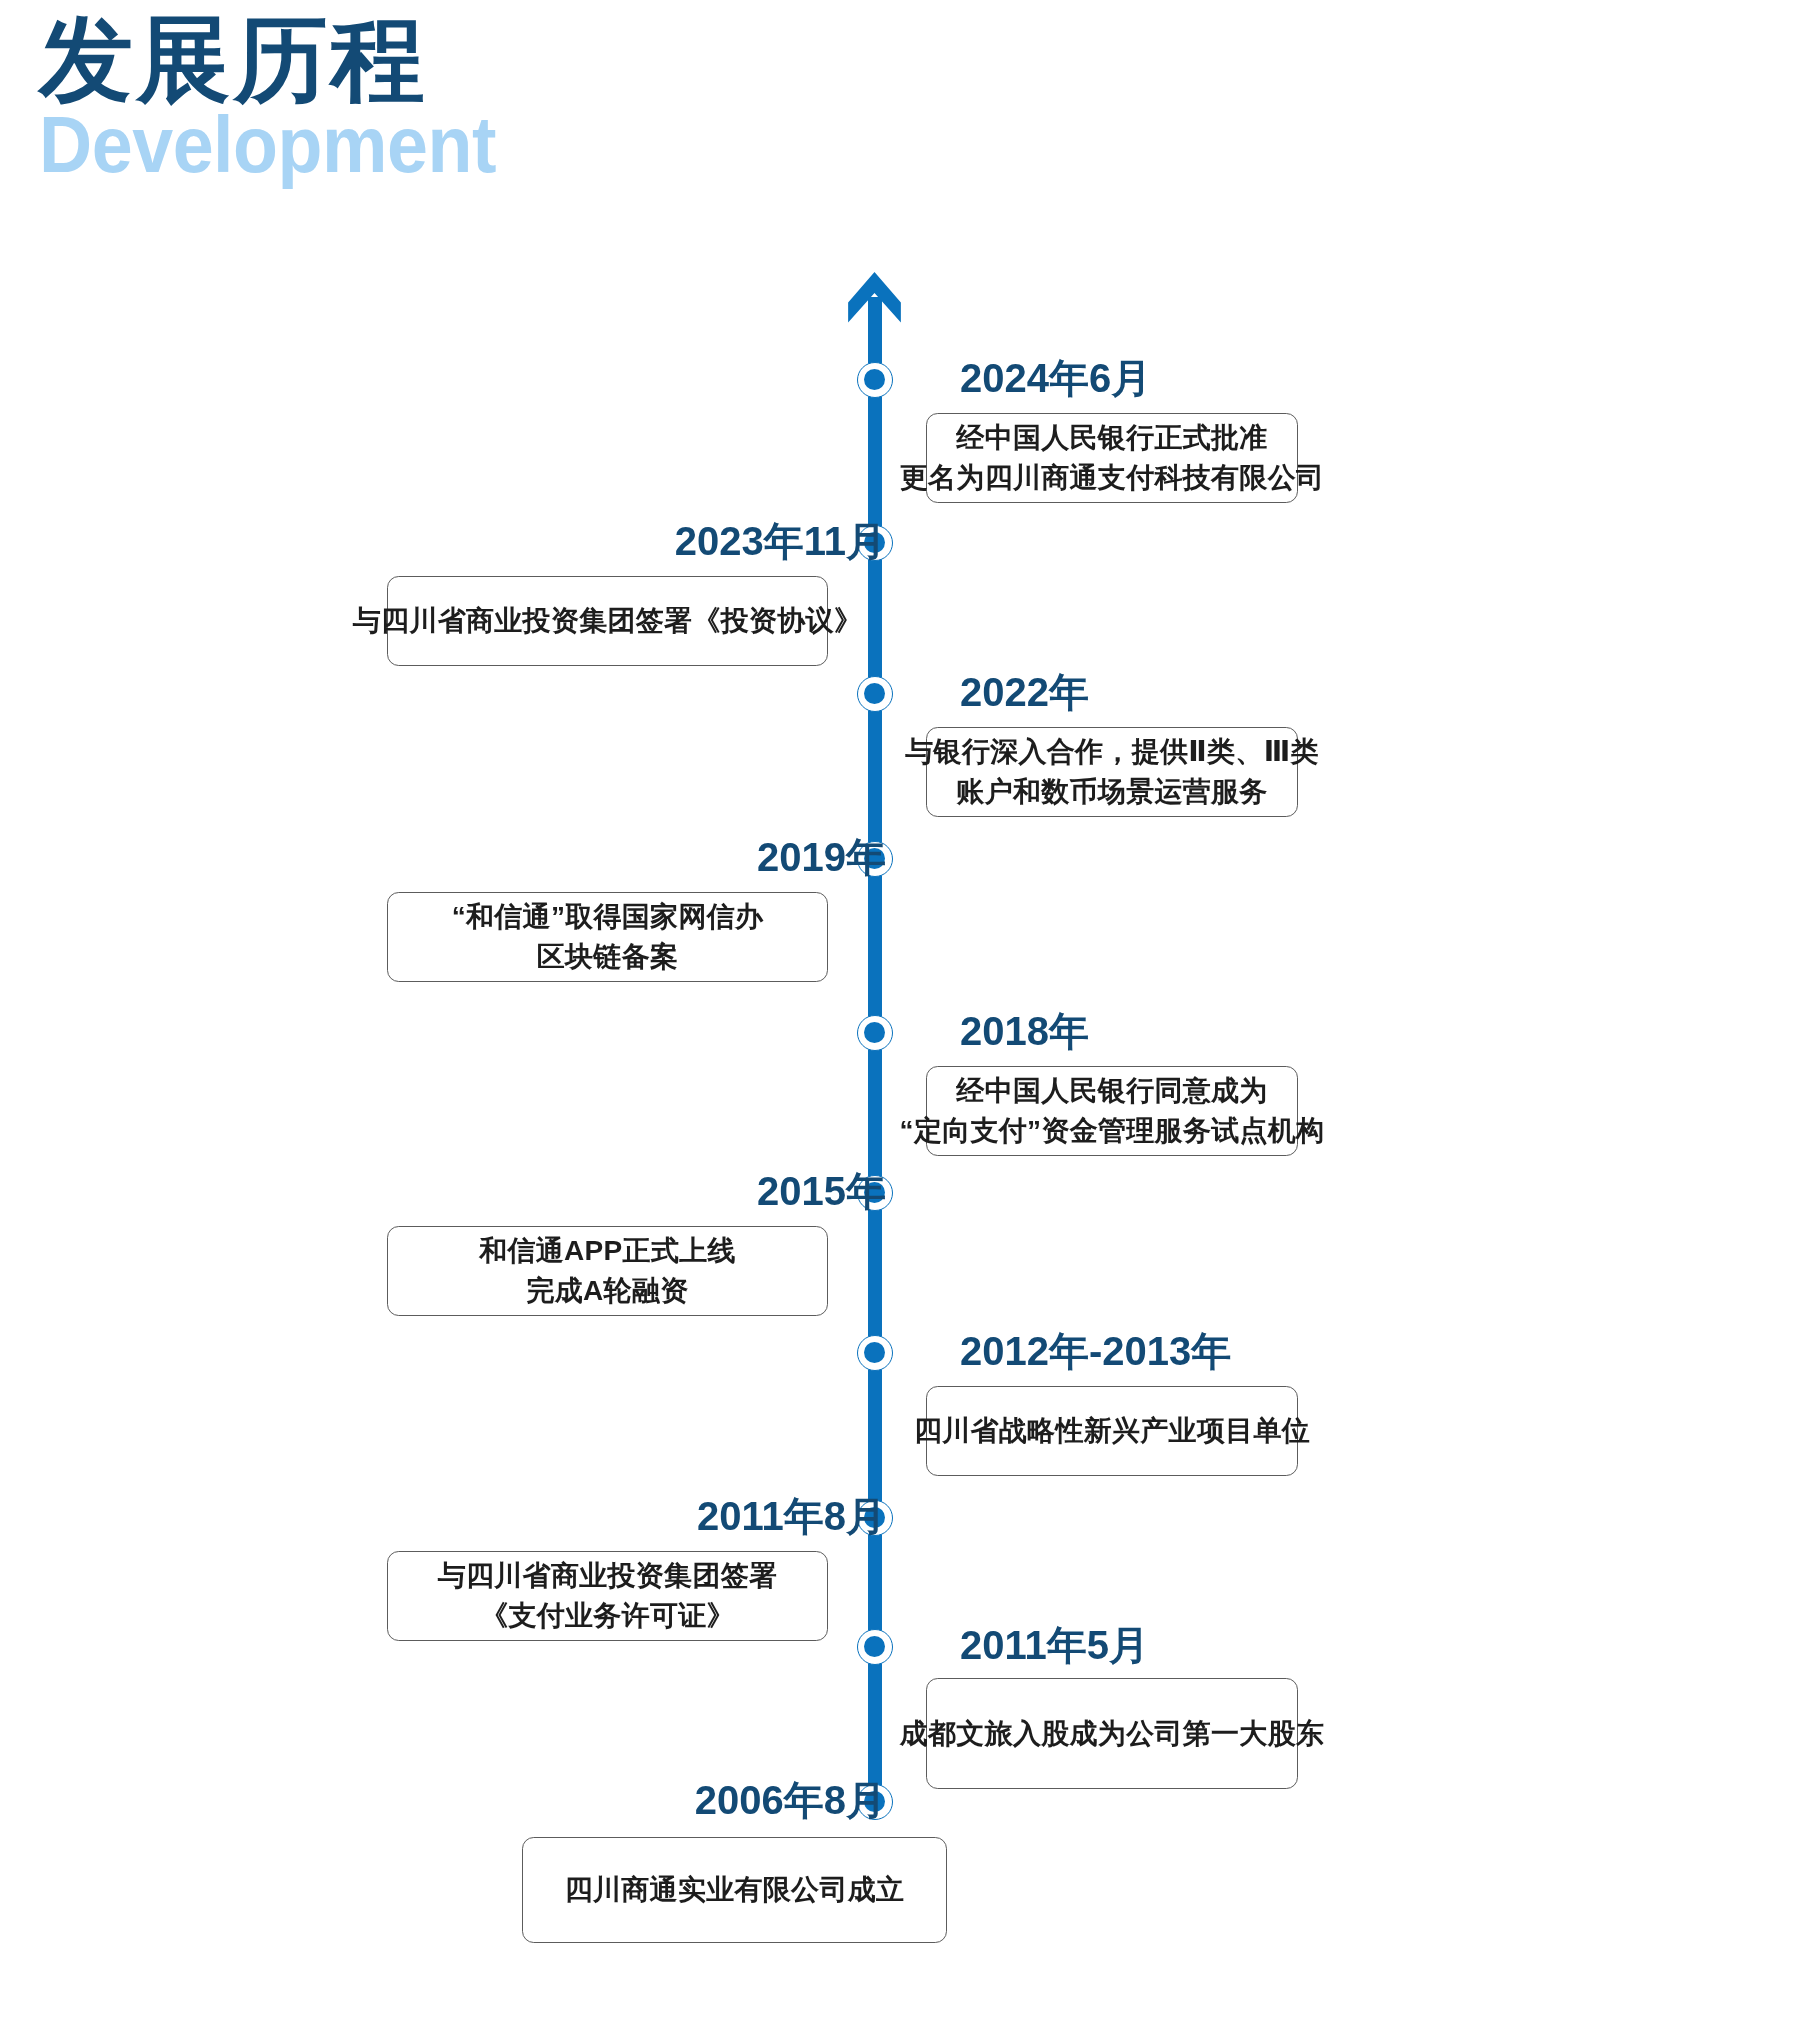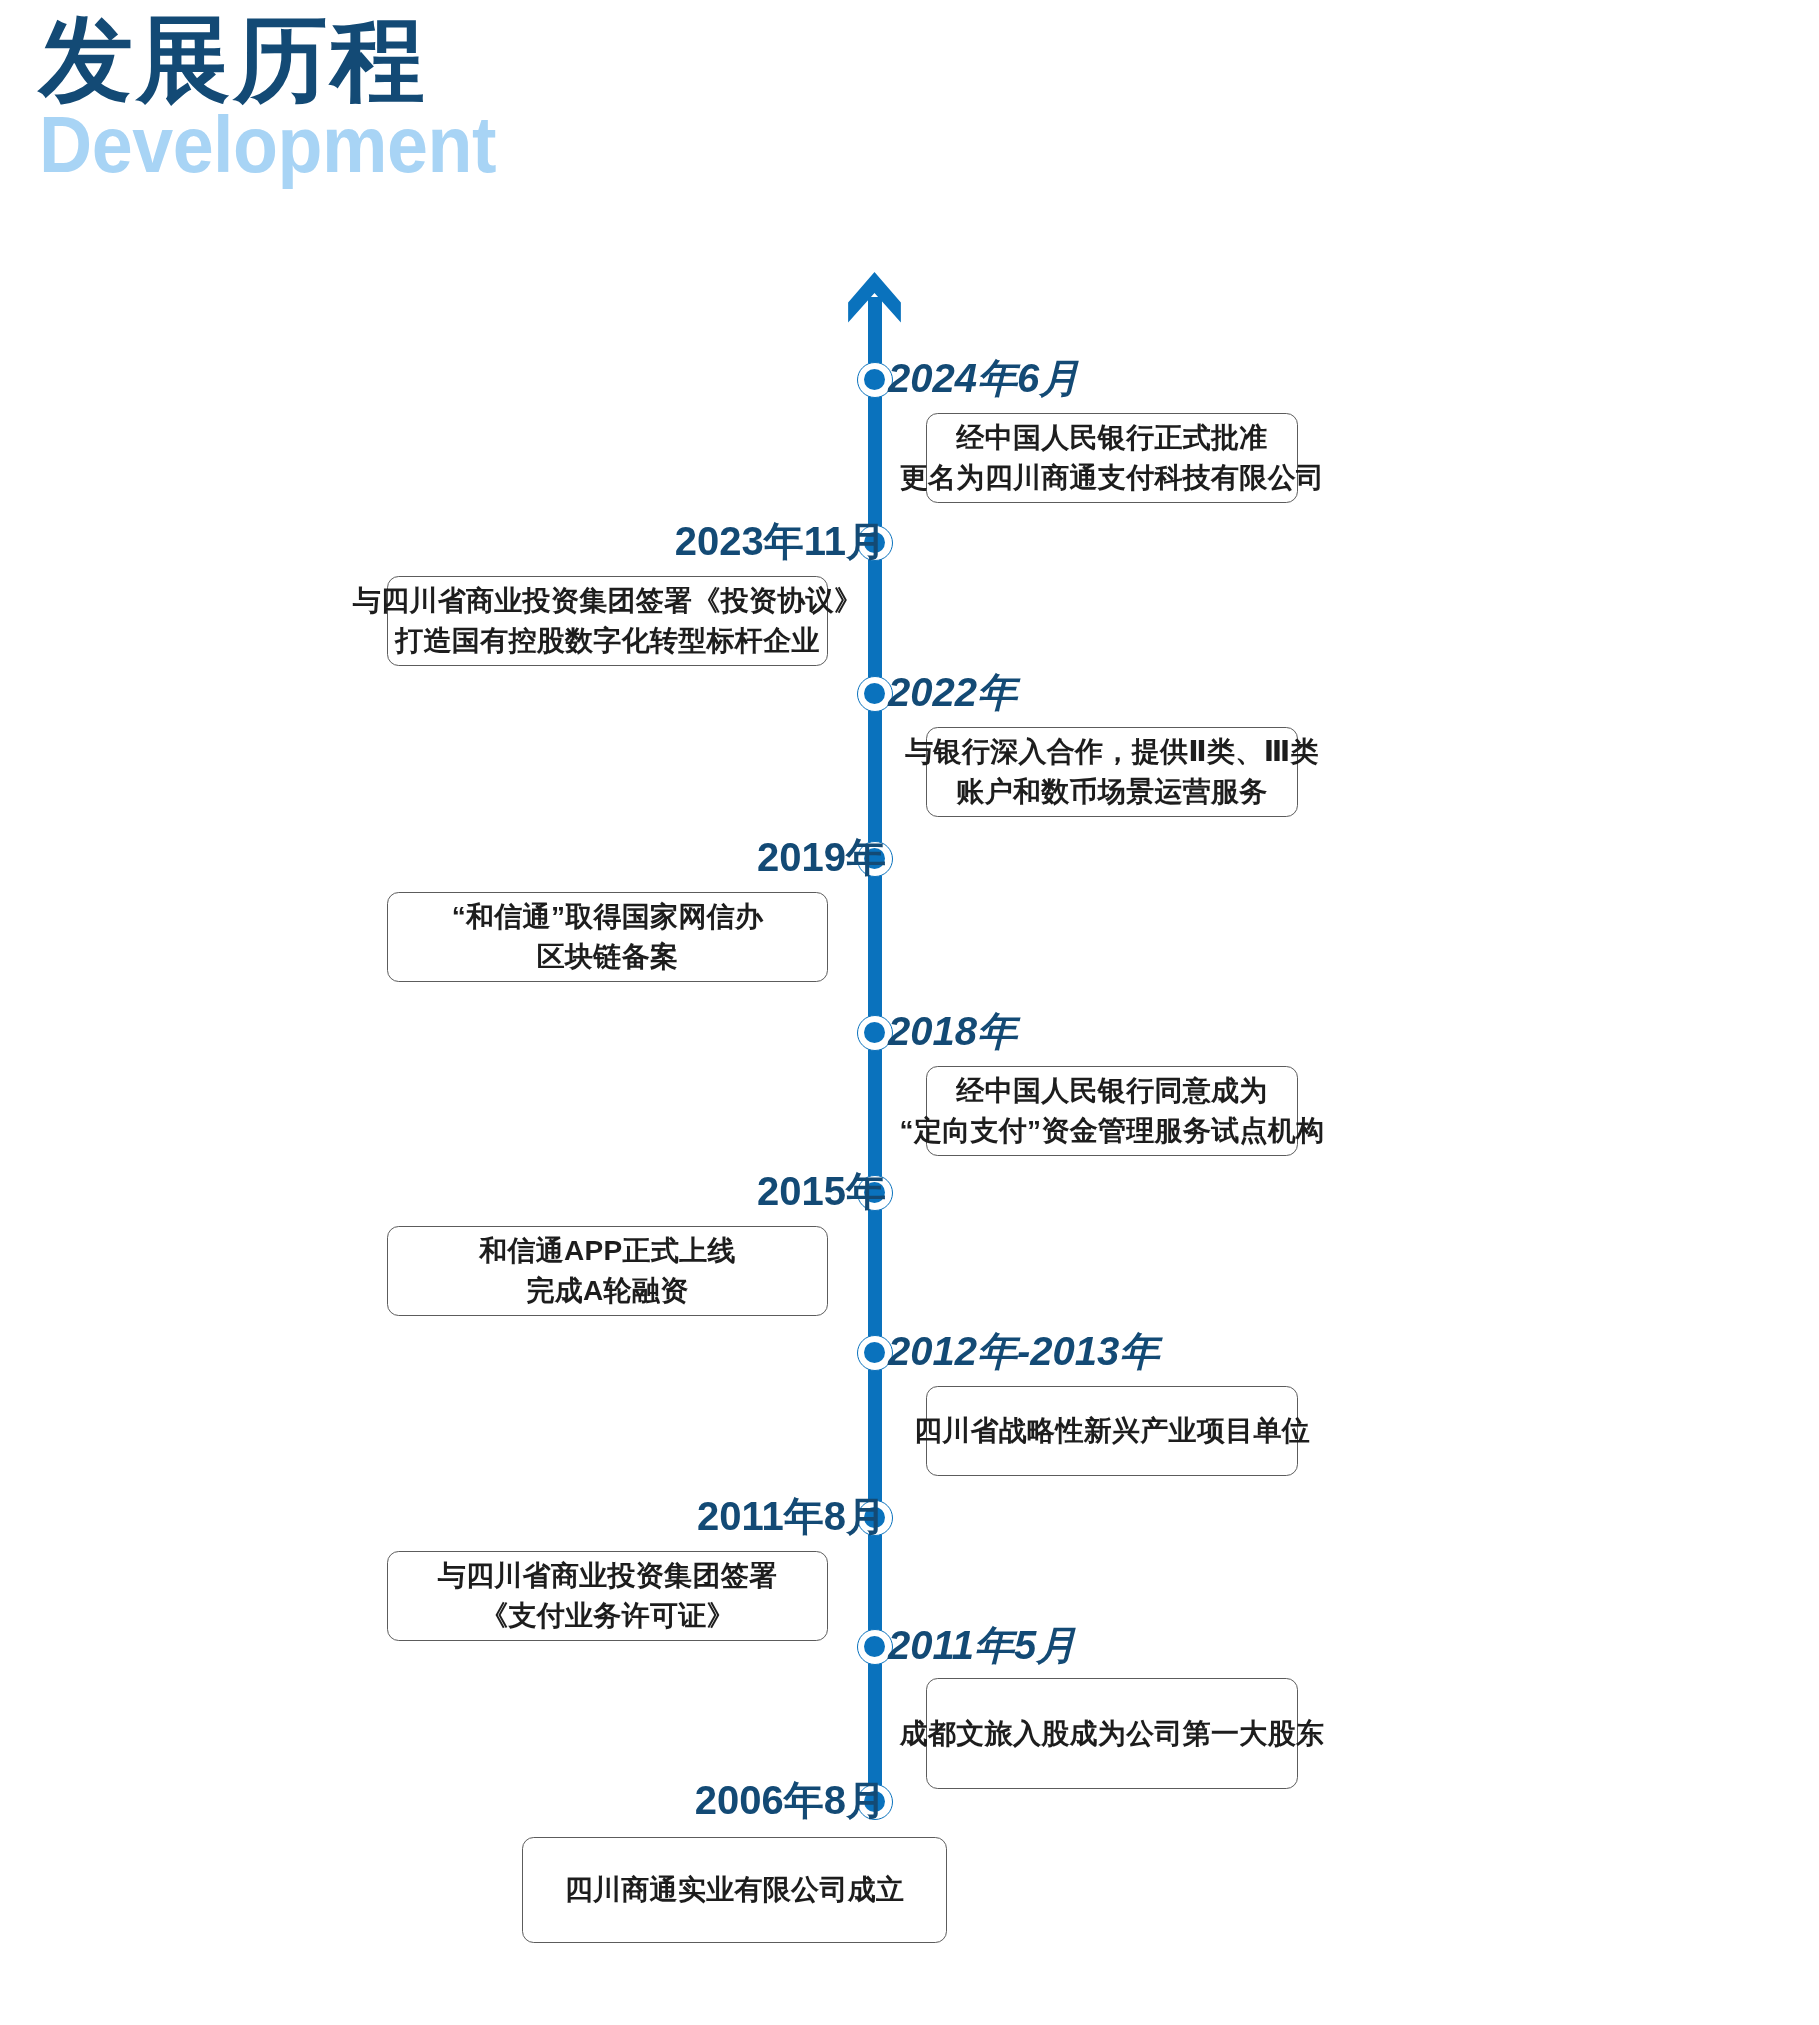--- a/index.html
+++ b/index.html
@@ -92,21 +92,21 @@
 
   .date{
     position:absolute;
     font-size:40px;
     font-weight:700;
     color:#134a75;
     white-space:nowrap;
     line-height:1;
     letter-spacing:0px;
   }
-  .row.right .date{ left:888px; margin-top:-22px;font-style:italic; }
+  .row.right .date{ left:960px; margin-top:-22px; }
   .row.left  .date{ right:934px; margin-top:-22px; text-align:right; }
 
   .card{
     position:absolute;
     box-sizing:border-box;
     border:1.1px solid #5c5c5c;
     border-radius:11.7px;
     background:#ffffff;
     padding:10.6px 14px;
     display:flex;
@@ -157,21 +157,20 @@
         <div class="card h2" style="top: 33px;">
           <div class="line">经中国人民银行正式批准</div>
           <div class="line">更名为四川商通支付科技有限公司</div>
         </div>
       </div>
       <div class="row left" style="top: 543px;">
         <div class="dot"></div>
         <div class="date">2023年11月</div>
         <div class="card h2" style="top: 33px;">
           <div class="line">与四川省商业投资集团签署《投资协议》</div>
-          <div class="line">打造国有控股数字化转型标杆企业</div>
         </div>
       </div>
       <div class="row right" style="top: 694px;">
         <div class="dot"></div>
         <div class="date">2022年</div>
         <div class="card h2" style="top: 33px;">
           <div class="line">与银行深入合作，提供Ⅱ类、Ⅲ类</div>
           <div class="line">账户和数币场景运营服务</div>
         </div>
       </div>

